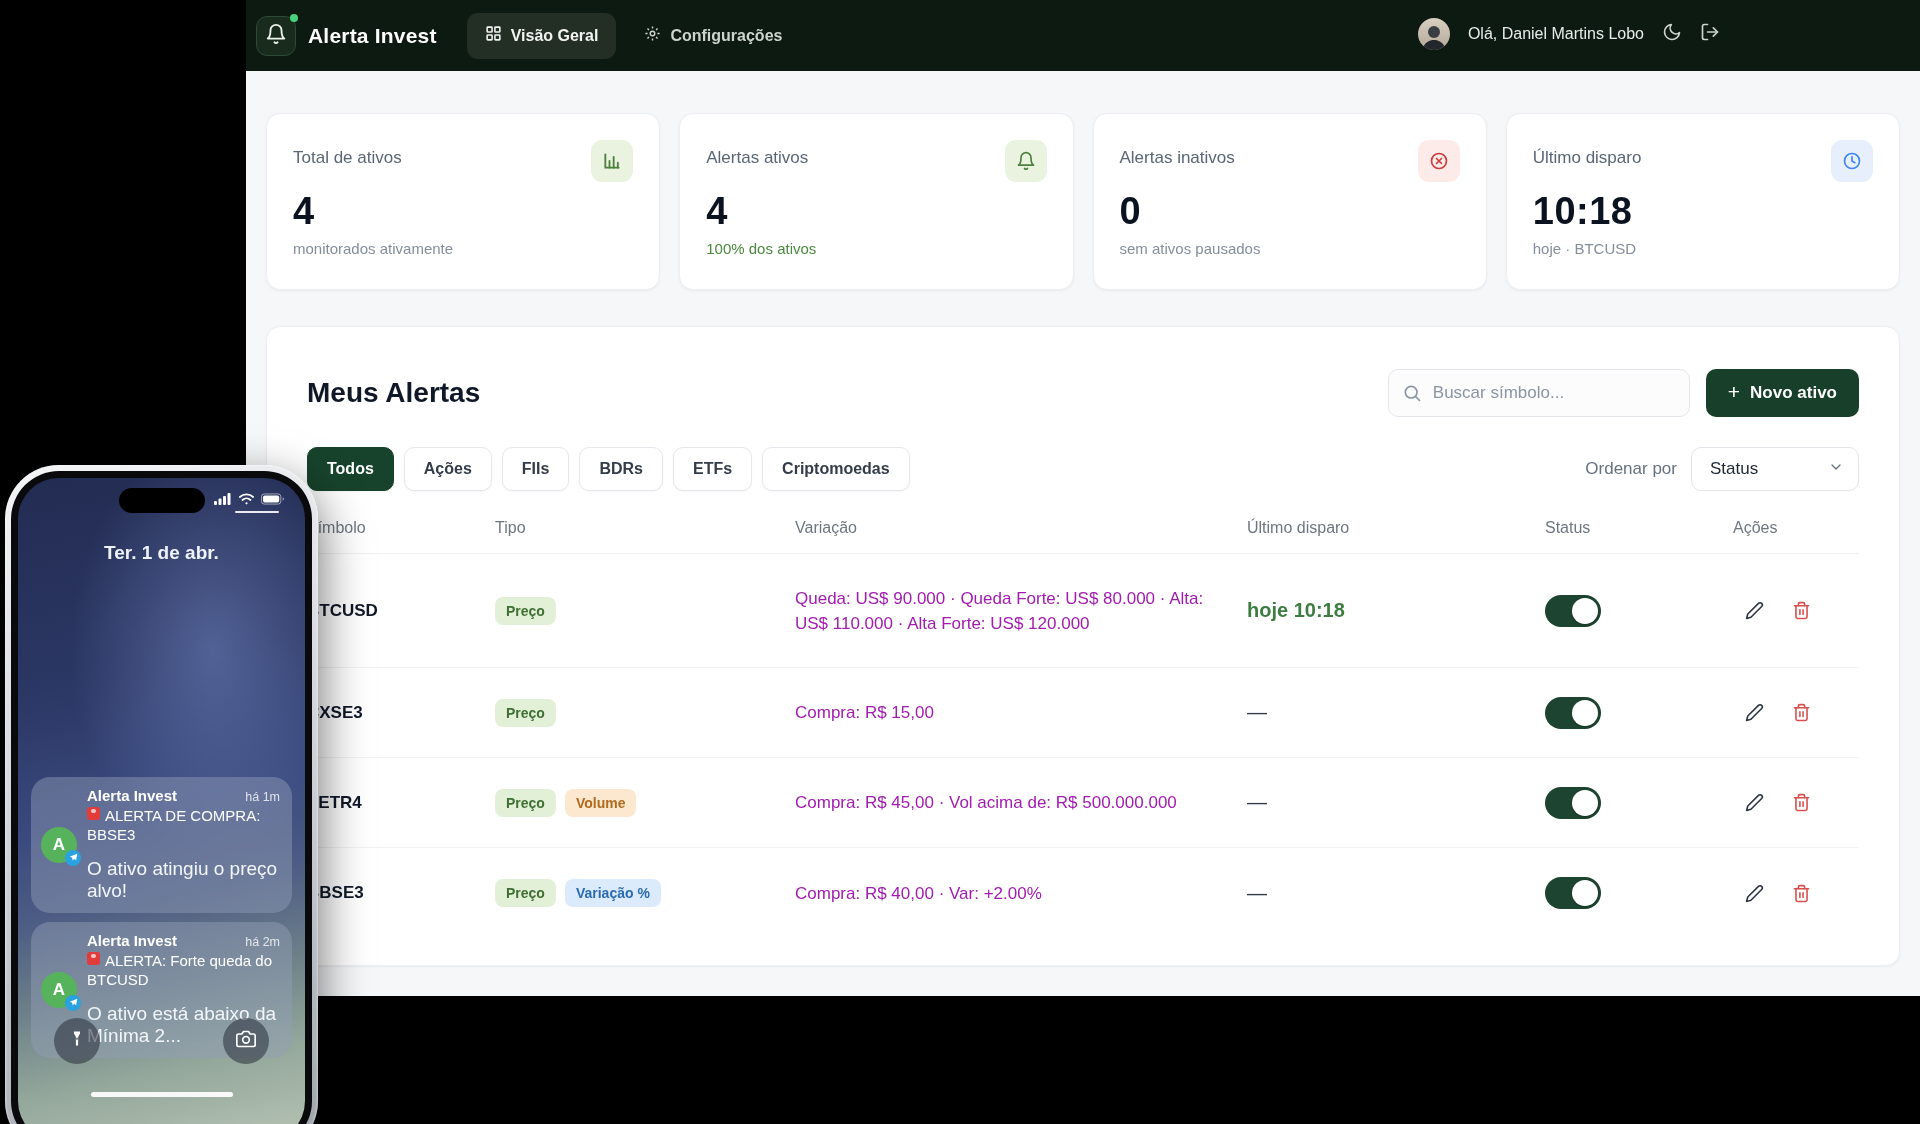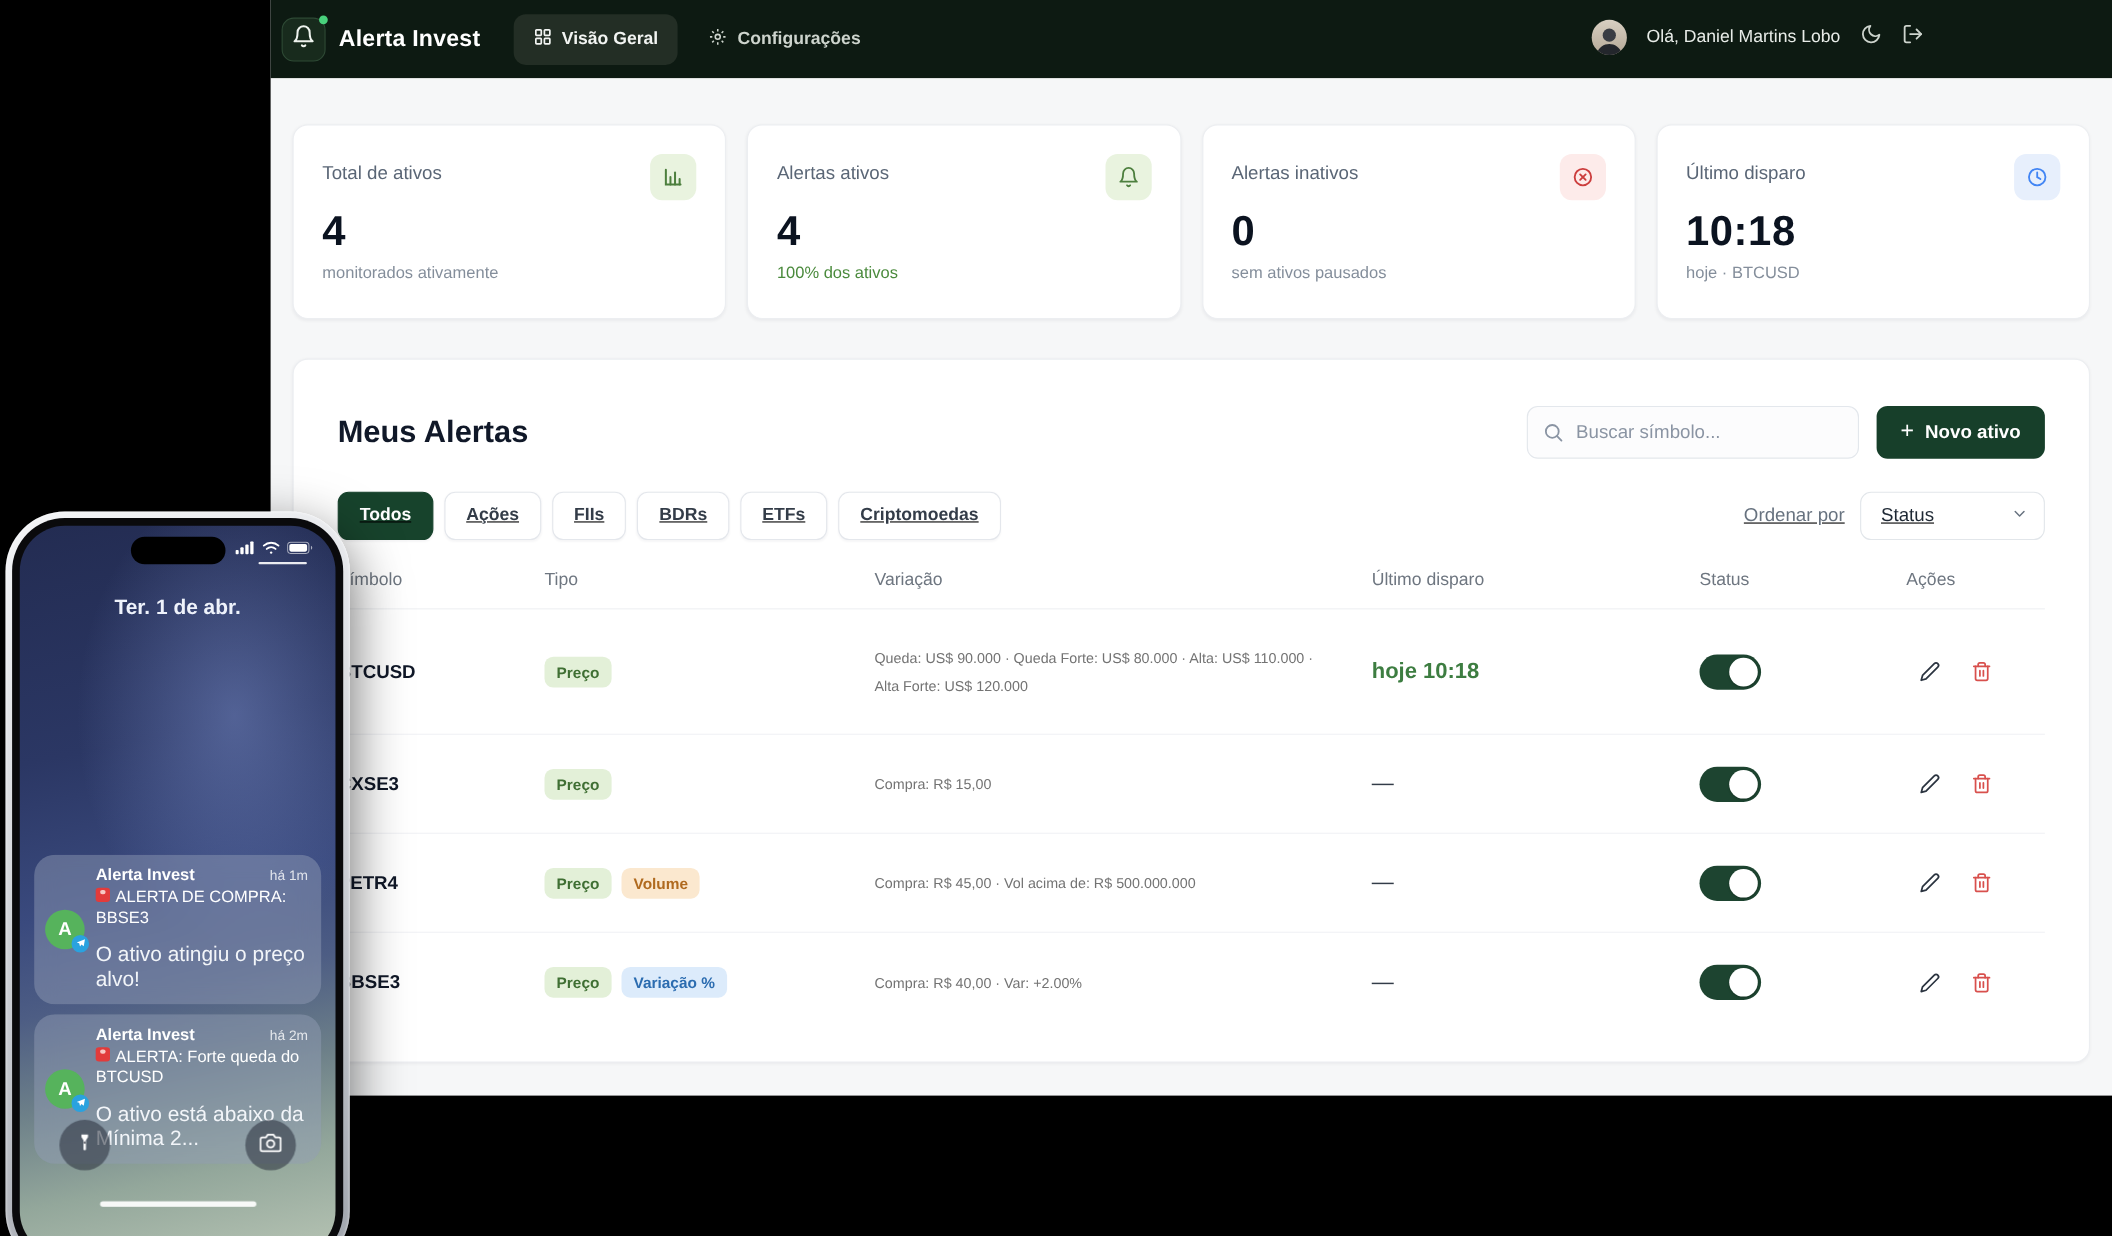--- a/index.html
+++ b/index.html
@@ -12,21 +12,21 @@
   
   .nav { position:relative; height:71px; background:#0d1a12; display:flex; align-items:center; padding-left:10px; }
   .logo-box { position:relative; width:40px; height:40px; border-radius:11px; background:#182b1d; border:1px solid #2e4a35;
     display:flex; align-items:center; justify-content:center; color:#eef3ee; }
   .logo-dot { position:absolute; top:-3px; right:-3px; width:8px; height:8px; border-radius:50%; background:#49d17c; }
   .brand { color:#fff; font-size:21px; font-weight:bold; margin-left:12px; letter-spacing:.2px; }
   .nav-pill { display:flex; align-items:center; gap:9px; margin-left:30px; height:46px; padding:0 18px; border-radius:11px;
     background:#232e25; color:#f2f4f2; font-size:16px; font-weight:bold; cursor:pointer; }
   .nav-link { display:flex; align-items:center; gap:9px; margin-left:14px; height:46px; padding:0 14px; border-radius:11px;
     color:#cdd4cd; font-size:16px; font-weight:bold; cursor:pointer; }
-  .nav-right { position:absolute; right:171px; top:0; height:67px; display:flex; align-items:center; gap:18px; }
+  .nav-right { position:absolute; right:200px; top:0; height:67px; display:flex; align-items:center; gap:18px; }
   .avatar { width:32px; height:32px; border-radius:50%; overflow:hidden; background:linear-gradient(#d8cfc2,#b4a896); position:relative; }
   .avatar svg { position:absolute; left:0; top:2px; }
   .greet { color:#e8ece8; font-size:16px; }
   .icon-btn { color:#cdd4cd; display:flex; align-items:center; cursor:pointer; }
 
   
   .stats { display:flex; gap:19px; padding:42px 20px 0 20px; }
   .card { flex:1; height:177px; background:#fff; border:1px solid #eceef1; border-radius:14px;
     box-shadow:0 1px 3px rgba(16,24,40,.05); padding:26px 26px; }
   .card-head { display:flex; justify-content:space-between; align-items:flex-start; }
@@ -47,21 +47,21 @@
   .sec-head-right { margin-left:auto; display:flex; gap:16px; }
   .search { position:relative; width:302px; height:48px; }
   .search input { width:100%; height:100%; border:1px solid #e3e7ec; border-radius:10px; background:#fcfcfd;
     padding:0 14px 0 44px; font-size:17px; color:#1d2733; outline:none; font-family:inherit; }
   .search input::placeholder { color:#8a94a3; }
   .search .mag { position:absolute; left:14px; top:14px; color:#8a94a3; }
   .btn-new { height:48px; padding:0 22px; border-radius:10px; background:#173f2a; color:#fff; font-size:17px; font-weight:bold;
     display:flex; align-items:center; gap:10px; cursor:pointer; border:none; }
   .btn-new .plus { font-size:21px; font-weight:normal; margin-top:-2px; }
 
-  .filter-row { display:flex; align-items:center; margin-top:30px;text-decoration:underline; }
+  .filter-row { display:flex; align-items:center; margin-top:30px; }
   .pills { display:flex; gap:10px; }
   .pill { height:44px; padding:0 19px; border-radius:10px; border:1px solid #e4e7ec; background:#fff; color:#333c48;
     font-size:16px; font-weight:bold; display:flex; align-items:center; cursor:pointer; box-shadow:0 1px 2px rgba(16,24,40,.04); }
   .pill.active { background:#17432c; border-color:#17432c; color:#fff; }
   .sort { margin-left:auto; display:flex; align-items:center; gap:14px; }
   .sort-label { font-size:17px; color:#67727f; }
   .select { width:168px; height:44px; border:1px solid #e2e6ea; border-radius:10px; background:#fff; display:flex;
     align-items:center; padding:0 14px 0 18px; font-size:17px; color:#1d2733; cursor:pointer; }
   .select .chev { margin-left:auto; color:#67727f; }
 
@@ -70,21 +70,21 @@
   .th { font-size:16px; color:#6e7680; }
   .trow { border-bottom:1px solid #f0f2f5; }
   .trow:last-child { border-bottom:none; }
   .r1 { height:114px; } .r2 { height:90px; }
   .sym { font-size:17px; font-weight:bold; color:#101828; }
   .badges { display:flex; gap:9px; }
   .badge { height:28px; padding:0 11px; border-radius:8px; font-size:14px; font-weight:bold; display:flex; align-items:center; }
   .b-preco { background:#e3f0d8; color:#3f6f33; }
   .b-volume { background:#fbe8cf; color:#b06a1f; }
   .b-var { background:#dcebfb; color:#2b6cb0; }
-  .cond { font-size:13px; color:#737373; line-height:25px; padding-right:34px; }
+  .cond { font-size:17px; color:#a21caf; line-height:25px; padding-right:34px; }
   .last { font-size:20px; color:#333c48; }
   .last.green { color:#3d7d41; font-weight:bold; }
   .toggle { width:56px; height:32px; border-radius:16px; background:#1d4430; position:relative; cursor:pointer; }
   .toggle .knob { position:absolute; top:3px; left:27px; width:26px; height:26px; border-radius:50%; background:#fff;
     box-shadow:0 1px 2px rgba(0,0,0,.25); }
   .actions { display:flex; gap:28px; padding-left:12px; }
   .act { cursor:pointer; display:flex; align-items:center; }
   .act.edit { color:#2b3440; } .act.del { color:#d8504d; }
 
   

